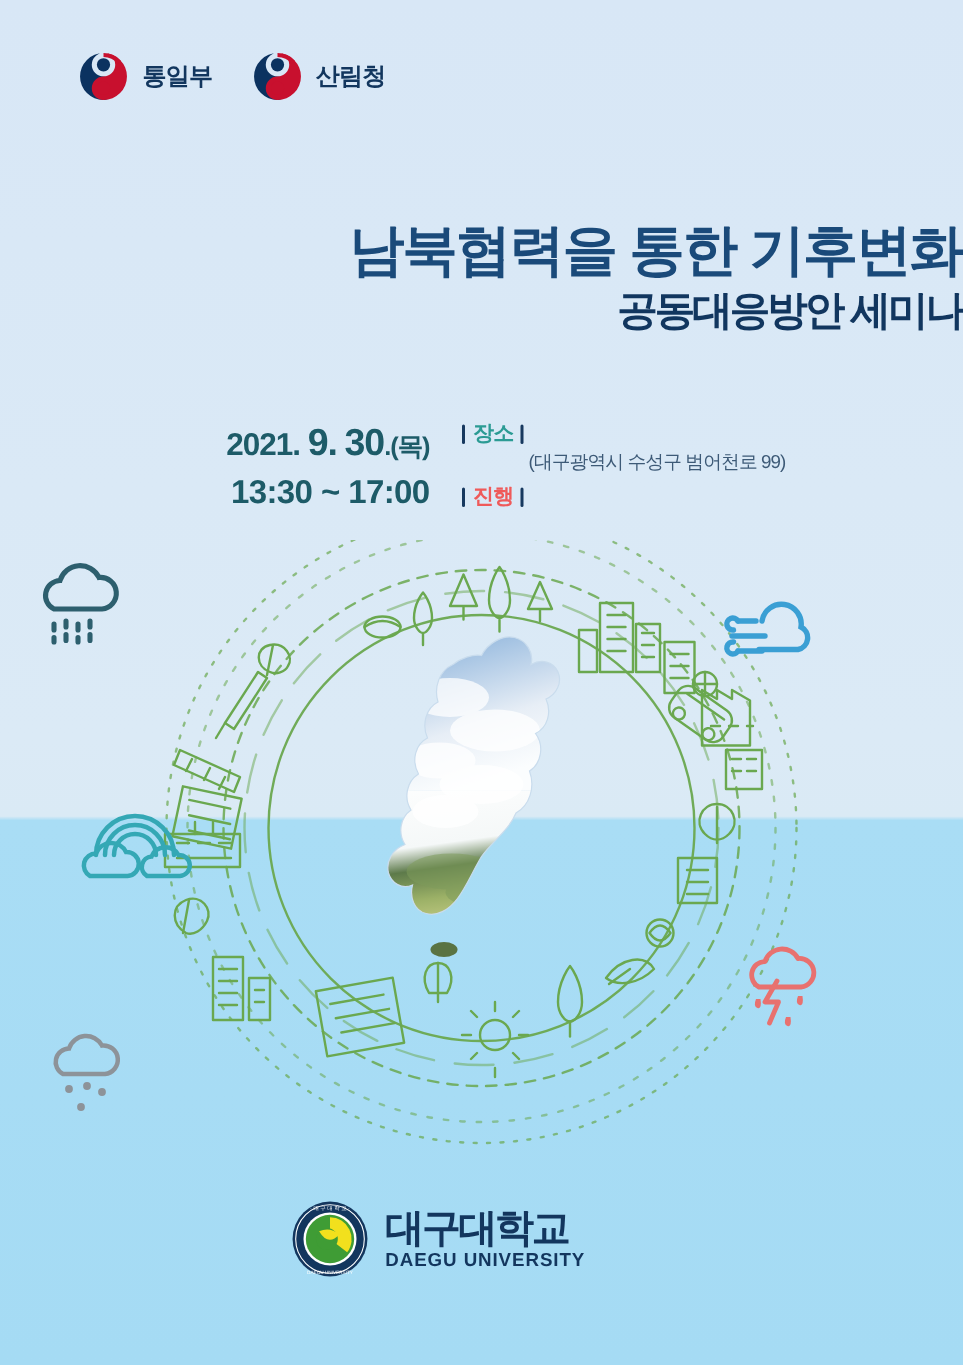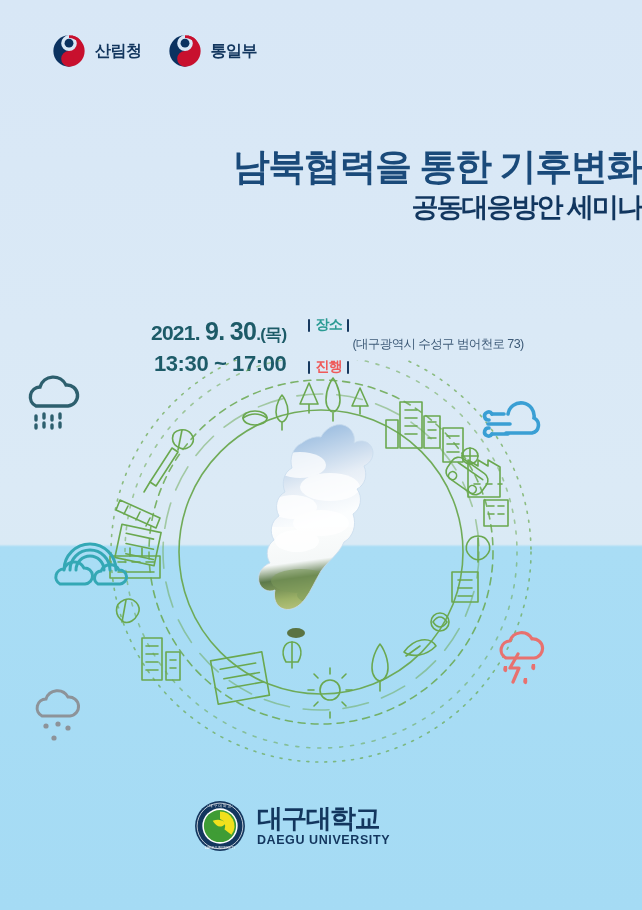--- a/index.html
+++ b/index.html
@@ -36,21 +36,21 @@
     line-height:1.13;white-space:nowrap;
   }
   .title-2{
     font-size:27px;font-weight:700;color:#11365f;letter-spacing:-2px;
     line-height:1.18;margin-top:4px;white-space:nowrap;
   }
 
   
   .info-row{
     position:absolute;top:278px;left:0;width:642px;
-    display:flex;justify-content:center;align-items:flex-start;gap:22px;margin-top:36px;
+    display:flex;justify-content:center;align-items:flex-start;gap:22px;
   }
   .when{
     text-align:right;color:#1d5b68;padding-top:2px;min-width:168px;
   }
   .date-line{
     font-size:21px;font-weight:700;letter-spacing:-.7px;white-space:nowrap;line-height:1.22;
   }
   .date-line .big{font-size:25px;font-weight:700;}
   .date-line .dow{font-size:17px;font-weight:700;}
   .time-line{
@@ -89,42 +89,42 @@
   .uni-en{
     font-size:12.5px;font-weight:700;color:#13365e;letter-spacing:.6px;display:block;margin-top:3px;
   }
 </style>
 </head>
 <body>
 
 <div class="poster">
 
   <div class="gov-logos">
+
+    <div class="gov-logo">
+      <svg class="taeguk" viewBox="0 0 100 100">
+        <path d="M50 4a46 46 0 0 0 0 92 23 23 0 0 0 0-46 23 23 0 0 1 0-46z" fill="#0b3260"></path>
+        <path d="M50 96a46 46 0 0 0 0-92 23 23 0 0 1 0 46 23 23 0 0 0 0 46z" fill="#c8102e"></path>
+        <circle cx="50" cy="27" r="13" fill="#0b3260"></circle>
+        <circle cx="50" cy="73" r="13" fill="#c8102e"></circle>
+        <path d="M50 4a46 46 0 0 1 34 15l-6 6A38 38 0 0 0 50 12z" fill="#c8102e"></path>
+      </svg>
+      <span class="gov-name">통일부</span>
+    </div>
 
     <div class="gov-logo">
       <svg class="taeguk" viewBox="0 0 100 100">
         <path d="M50 4a46 46 0 0 0 0 92 23 23 0 0 0 0-46 23 23 0 0 1 0-46z" fill="#0b3260"></path>
         <path d="M50 96a46 46 0 0 0 0-92 23 23 0 0 1 0 46 23 23 0 0 0 0 46z" fill="#c8102e"></path>
         <circle cx="50" cy="27" r="13" fill="#0b3260"></circle>
         <circle cx="50" cy="73" r="13" fill="#c8102e"></circle>
         <path d="M50 4a46 46 0 0 1 34 15l-6 6A38 38 0 0 0 50 12z" fill="#c8102e"></path>
       </svg>
       <span class="gov-name">산림청</span>
     </div>
-
-    <div class="gov-logo">
-      <svg class="taeguk" viewBox="0 0 100 100">
-        <path d="M50 4a46 46 0 0 0 0 92 23 23 0 0 0 0-46 23 23 0 0 1 0-46z" fill="#0b3260"></path>
-        <path d="M50 96a46 46 0 0 0 0-92 23 23 0 0 1 0 46 23 23 0 0 0 0 46z" fill="#c8102e"></path>
-        <circle cx="50" cy="27" r="13" fill="#0b3260"></circle>
-        <circle cx="50" cy="73" r="13" fill="#c8102e"></circle>
-        <path d="M50 4a46 46 0 0 1 34 15l-6 6A38 38 0 0 0 50 12z" fill="#c8102e"></path>
-      </svg>
-      <span class="gov-name">통일부</span>
-    </div>
   </div>
 
   <div class="title-block">
     <div class="title-1">남북협력을 통한 기후변화</div>
     <div class="title-2">공동대응방안 세미나</div>
   </div>
 
   <div class="info-row">
 
     <div class="when">
@@ -133,21 +133,21 @@
         <span class="big">9.</span>
         <span class="big">30</span><span class="dow">.(목)</span>
       </div>
       <div class="time-line">13:30 ~ 17:00</div>
     </div>
 
     <div class="where">
       <div class="where-row">
         <span class="tag place">장소</span>
       </div>
-      <div class="addr">(대구광역시 수성구 범어천로 73)</div>
+      <div class="addr">(대구광역시 수성구 범어천로 99)</div>
       <div class="where-row">
         <span class="tag mode">진행</span>
       </div>
     </div>
   </div>
 
   <div class="art">
     <svg width="642" height="420" viewBox="0 0 642 420">
       <defs>
         <linearGradient id="northGrad" x1="0" y1="0" x2="0.4" y2="1">

